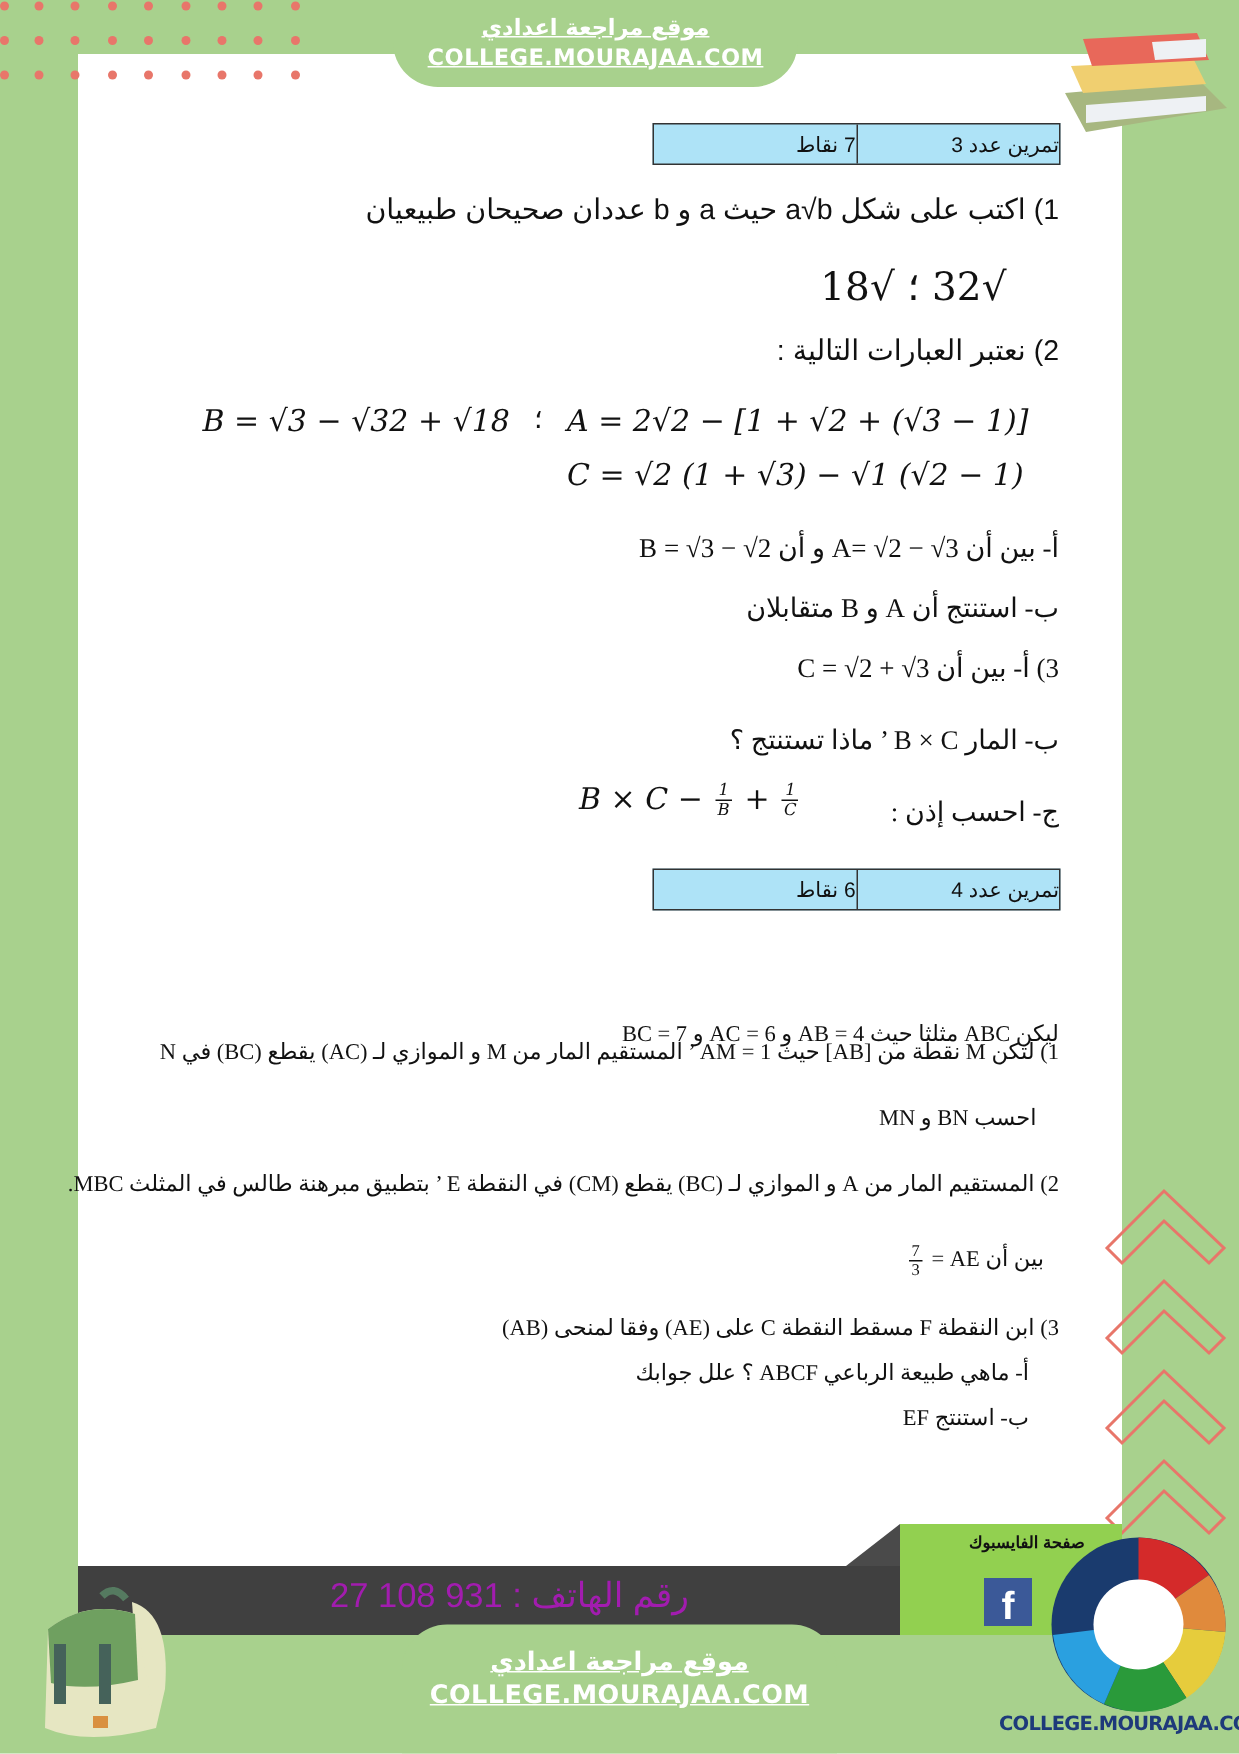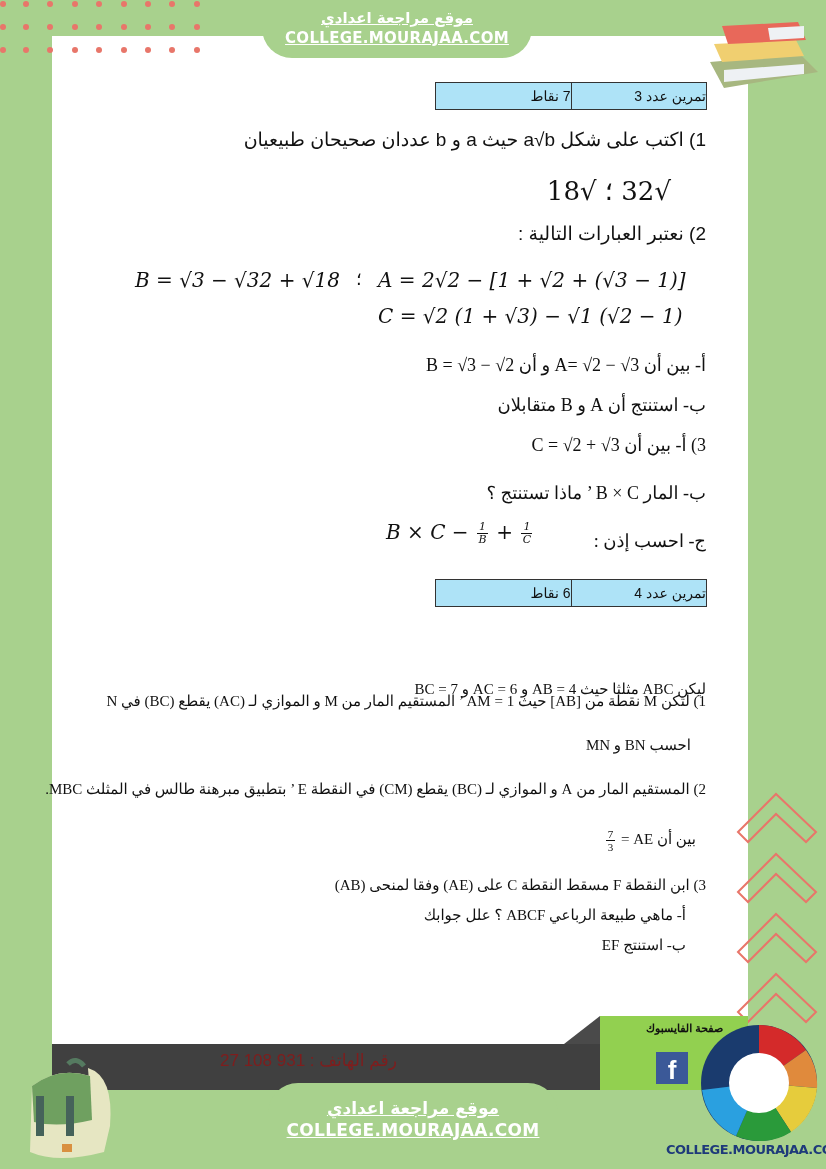--- a/index.html
+++ b/index.html
@@ -16,21 +16,21 @@
   .header-table { position:absolute; left:435px; width:270px; height:26px; border:1px solid #333; display:flex; background:#aee3f7; direction:rtl; }
   .header-table .cell { flex:1; text-align:right; font-size:14px; line-height:26px; color:#111; font-family:"Liberation Sans", sans-serif; }
   .header-table .cell + .cell { border-right:1px solid #333; }
   .txt { position:absolute; direction:rtl; font-family:"Liberation Serif", serif; color:#111; white-space:nowrap; }
   .math { font-family:"DejaVu Serif", serif; font-style:italic; }
   .mr { font-family:"DejaVu Serif", serif; }
   .frac { display:inline-block; vertical-align:middle; text-align:center; font-size:11px; line-height:12px; margin:0 2px; }
   .frac span { display:block; }
   .frac .num { border-bottom:1px solid #111; padding:0 2px; }
   .footer-bar { position:absolute; left:52px; top:1044px; width:548px; height:46px; background:#404040; }
-  .footer-text { position:absolute; left:220px; top:1050px; color:#7f1d1d; font-size:17px; direction:rtl; font-family:"Liberation Sans", sans-serif; }
+  .footer-text { position:absolute; left:220px; top:1050px; color:#a21caf; font-size:23px; direction:rtl; font-family:"Liberation Sans", sans-serif; }
   .fb-box { position:absolute; left:600px; top:1016px; width:148px; height:74px; background:#92d050; }
   .fb-label { position:absolute; left:628px; top:1022px; font-size:11px; font-weight:bold; color:#111; direction:rtl; font-family:"Liberation Sans", sans-serif;margin-left:18px; }
   .fb-icon { position:absolute; left:656px; top:1052px; width:32px; height:32px; background:#3b5998; color:#fff; font-weight:bold; font-size:26px; text-align:center; line-height:36px; font-family:"Liberation Sans", sans-serif; }
   .corner-tri { position:absolute; left:564px; top:1016px; width:0; height:0; border-bottom:28px solid #4a4a4a; border-left:36px solid transparent; }
   .logo-text { position:absolute; left:666px; top:1142px; font-size:13px; font-weight:bold; color:#1e3a7a; font-family:"DejaVu Sans", sans-serif; letter-spacing:-0.5px; }
   .chev { position:absolute; left:736px; width:90px; height:60px; }
 </style>
 </head>
 <body>
 

